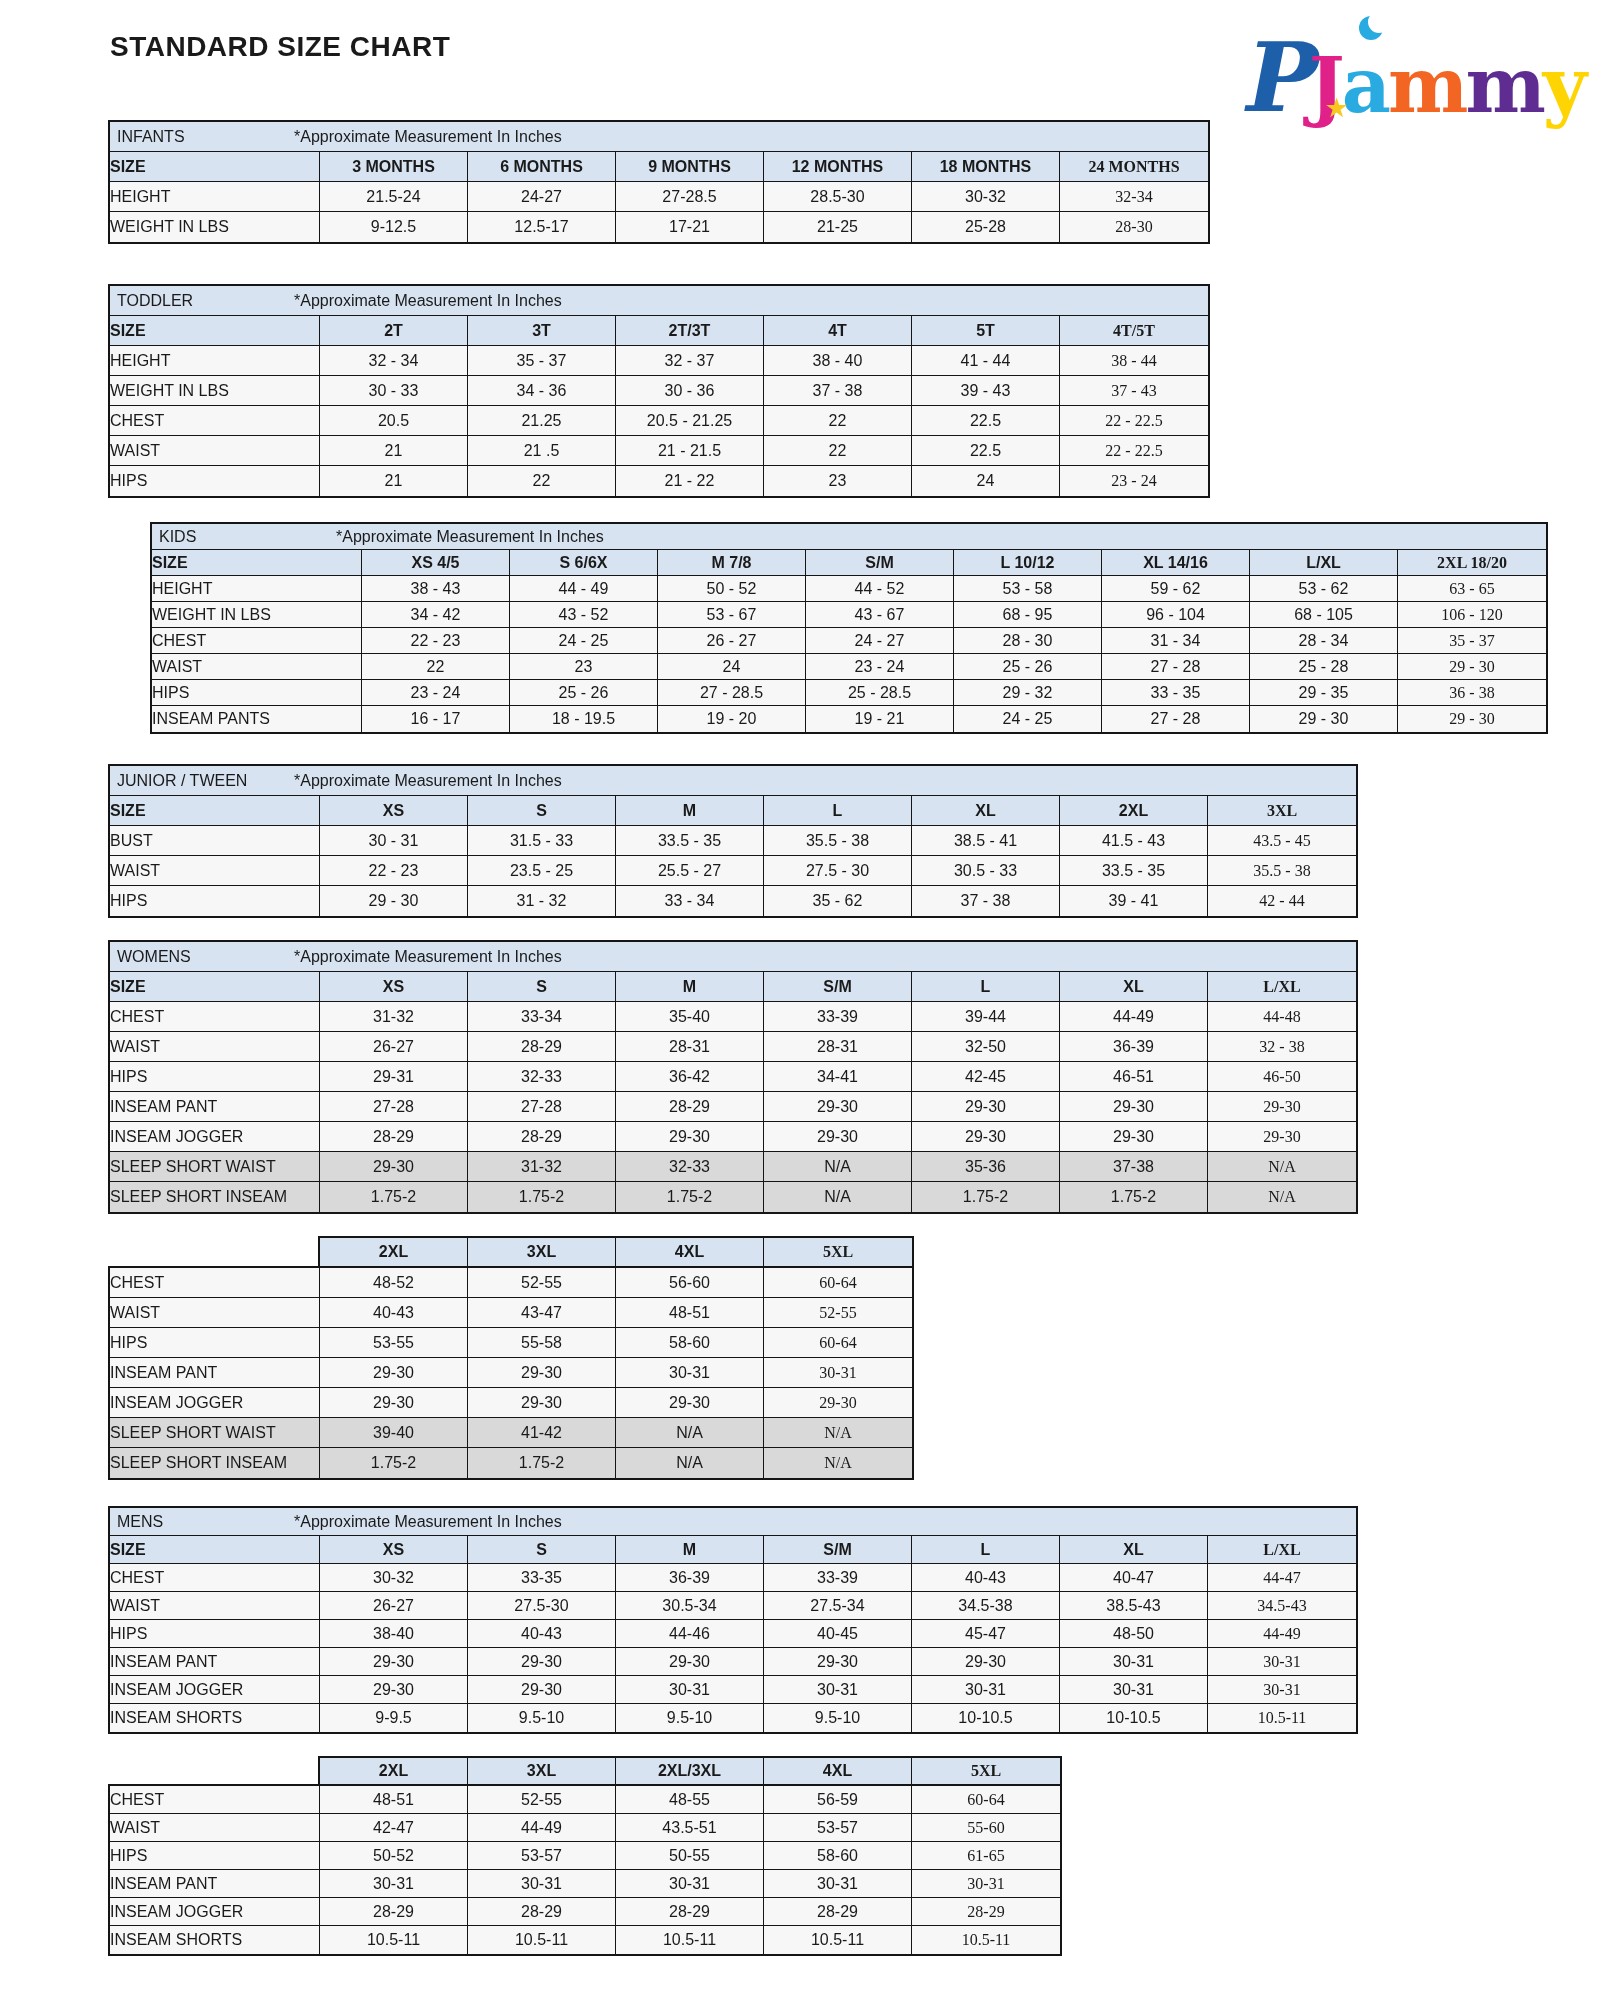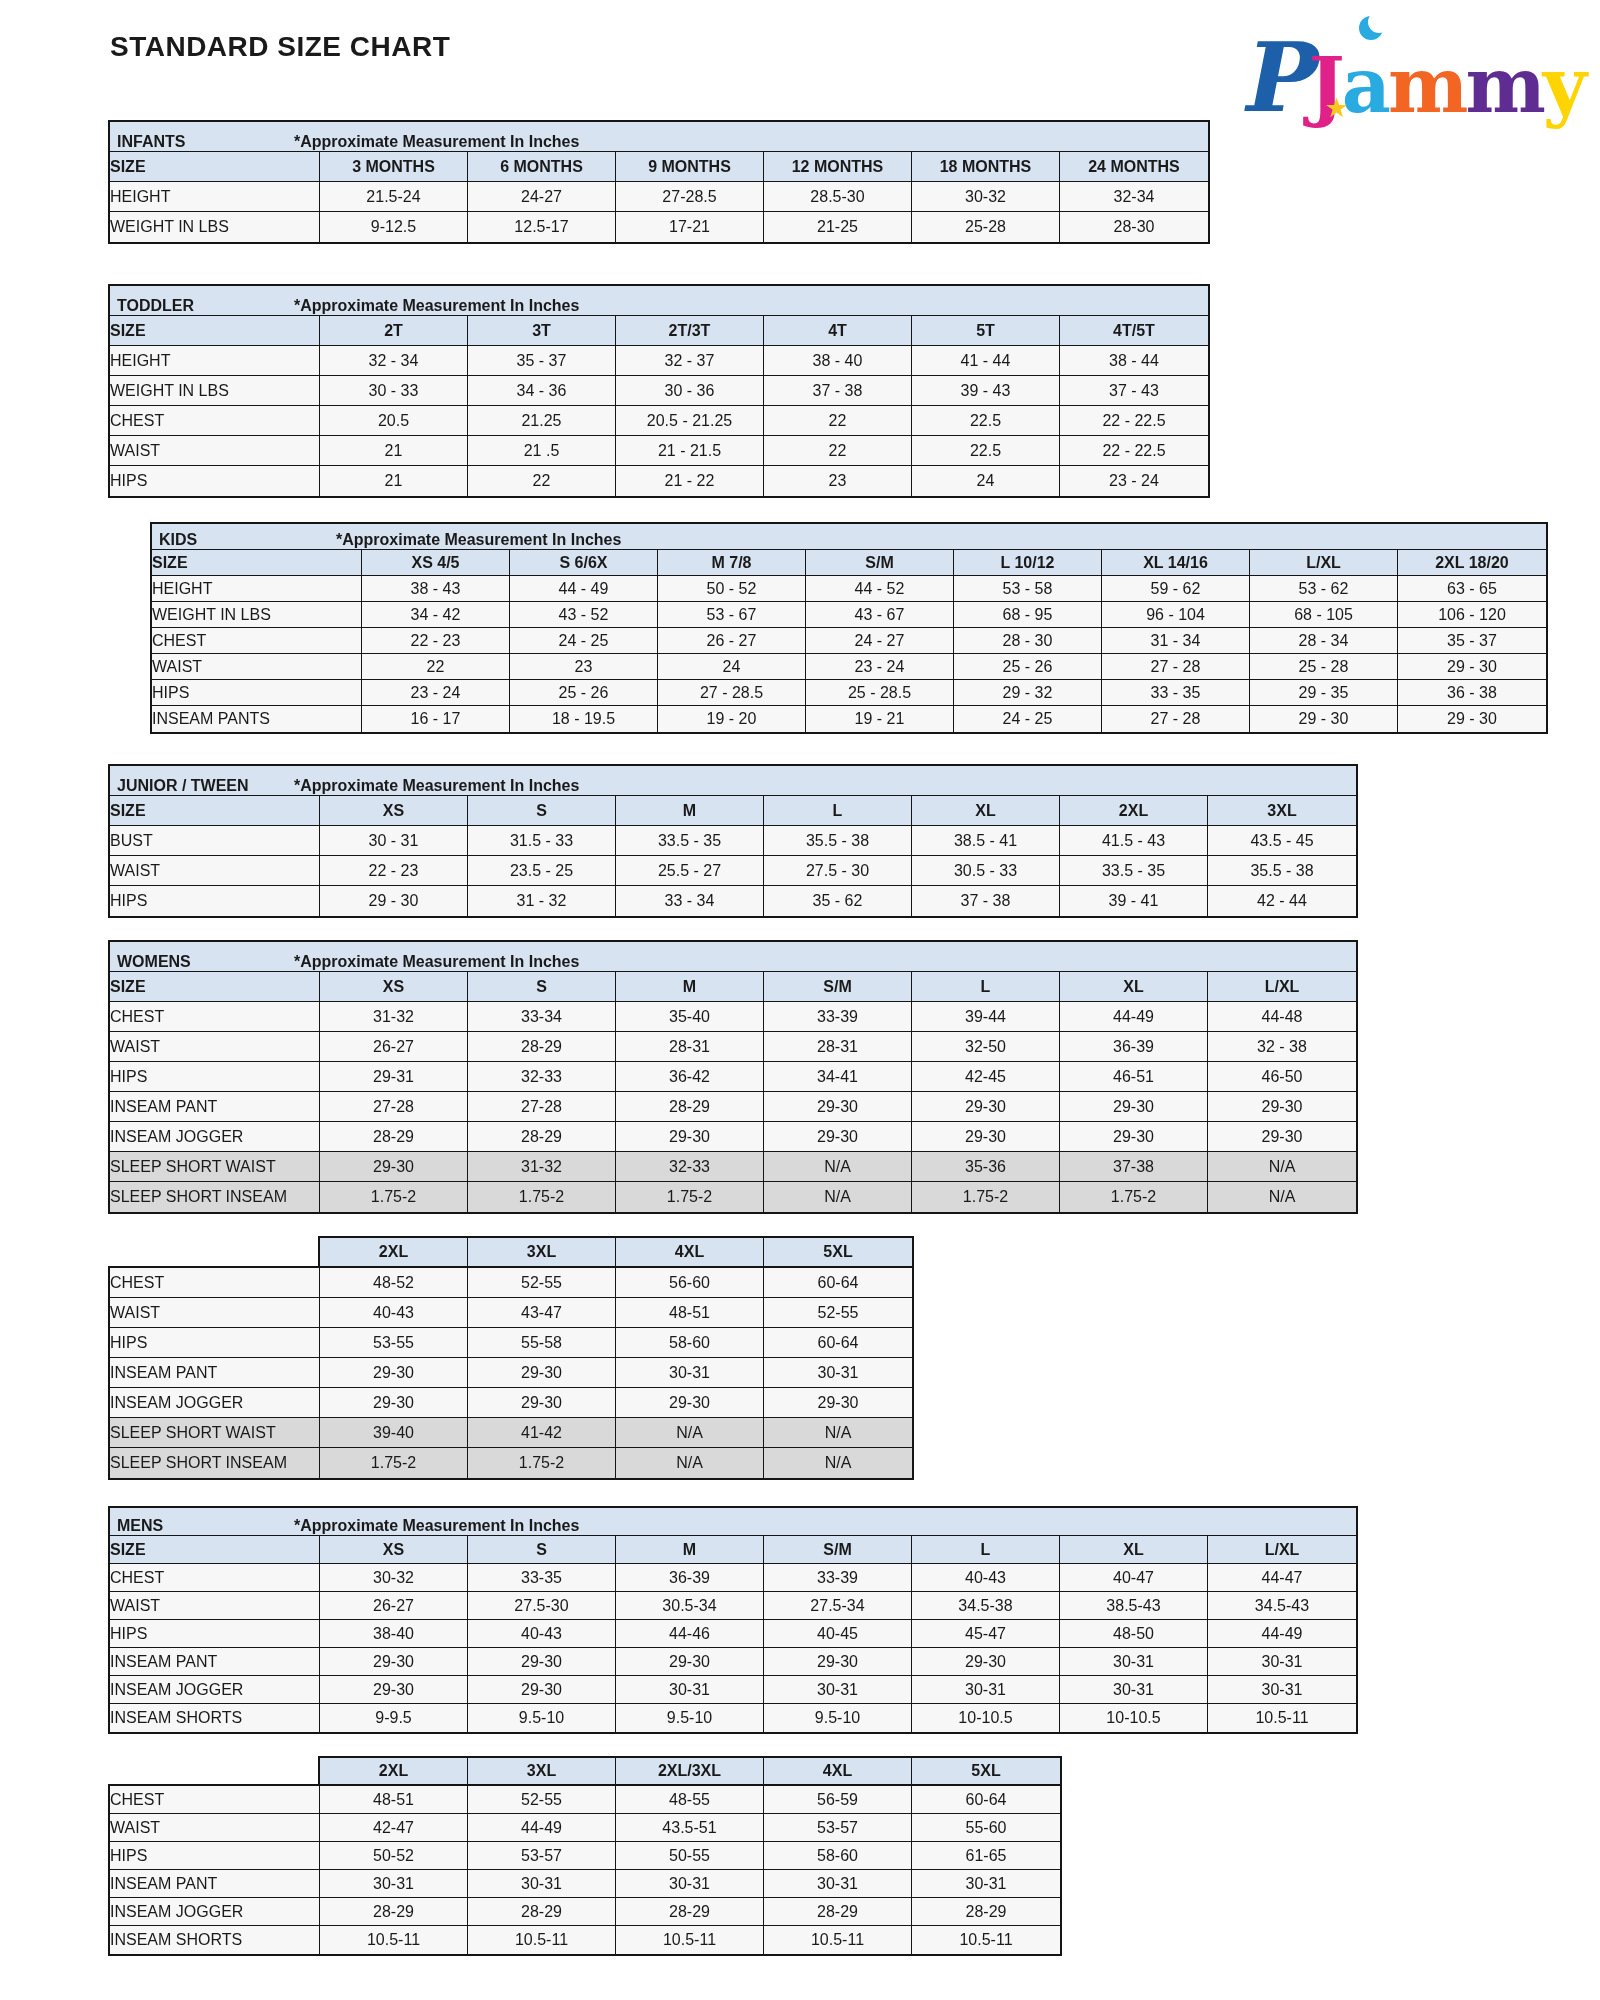--- a/index.html
+++ b/index.html
@@ -13,25 +13,25 @@
   .logo-moon{position:absolute;left:112px;top:4px;width:24px;height:24px;border-radius:50%;}
   .logo-moon::after{content:"";position:absolute;left:9px;top:-5px;width:22px;height:22px;border-radius:50%;background:#fff;}
   .logo-word{display:flex;align-items:flex-end;}
   .logo-word span{font-family:"DejaVu Serif",serif;font-weight:700;font-size:76px;line-height:.95;letter-spacing:-3px;}
   
   :root{--bc:#151515;--hdr:#d7e3f1;--rowbg:#f7f7f7;--grayrow:#d9d9d9;}
   .size-table{width:fit-content;background:#fff;font-size:16px;}
   .size-table:not(.ext){border:2.5px solid var(--bc);}
   .trow{display:flex;height:var(--rh);box-sizing:border-box;border-bottom:1.8px solid var(--bc);}
   .size-table:not(.ext) > .trow:last-child{border-bottom:none;}
-  .title-row{background:var(--hdr);align-items:flex-end;font-weight:700;}
+  .title-row{background:var(--hdr);align-items:center;font-weight:400;}
   .group-name{width:184px;padding-left:7px;box-sizing:border-box;white-space:nowrap;}
   .subtitle{white-space:nowrap;}
   .cell{box-sizing:border-box;border-right:1.5px solid var(--bc);display:flex;align-items:center;overflow:hidden;white-space:nowrap;}
-  .cell:last-child{border-right:none;}
+  .cell:last-child{border-right:none;font-family:Liberation Serif, serif;}
   .label-cell{width:210px;flex:none;background:var(--rowbg);}
   .data-cell{width:148px;flex:none;justify-content:center;background:var(--rowbg);}
   .header-row .cell{background:var(--hdr);font-weight:700;}
   .gray .cell{background:var(--grayrow);}
   
   .ext .ext-header{margin-left:210px;border:2.5px solid var(--bc);border-bottom:none;width:fit-content;}
   .ext .ext-body{border:2.5px solid var(--bc);width:fit-content;}
   .ext .ext-body .trow:last-child{border-bottom:none;}
 </style>
 </head>

